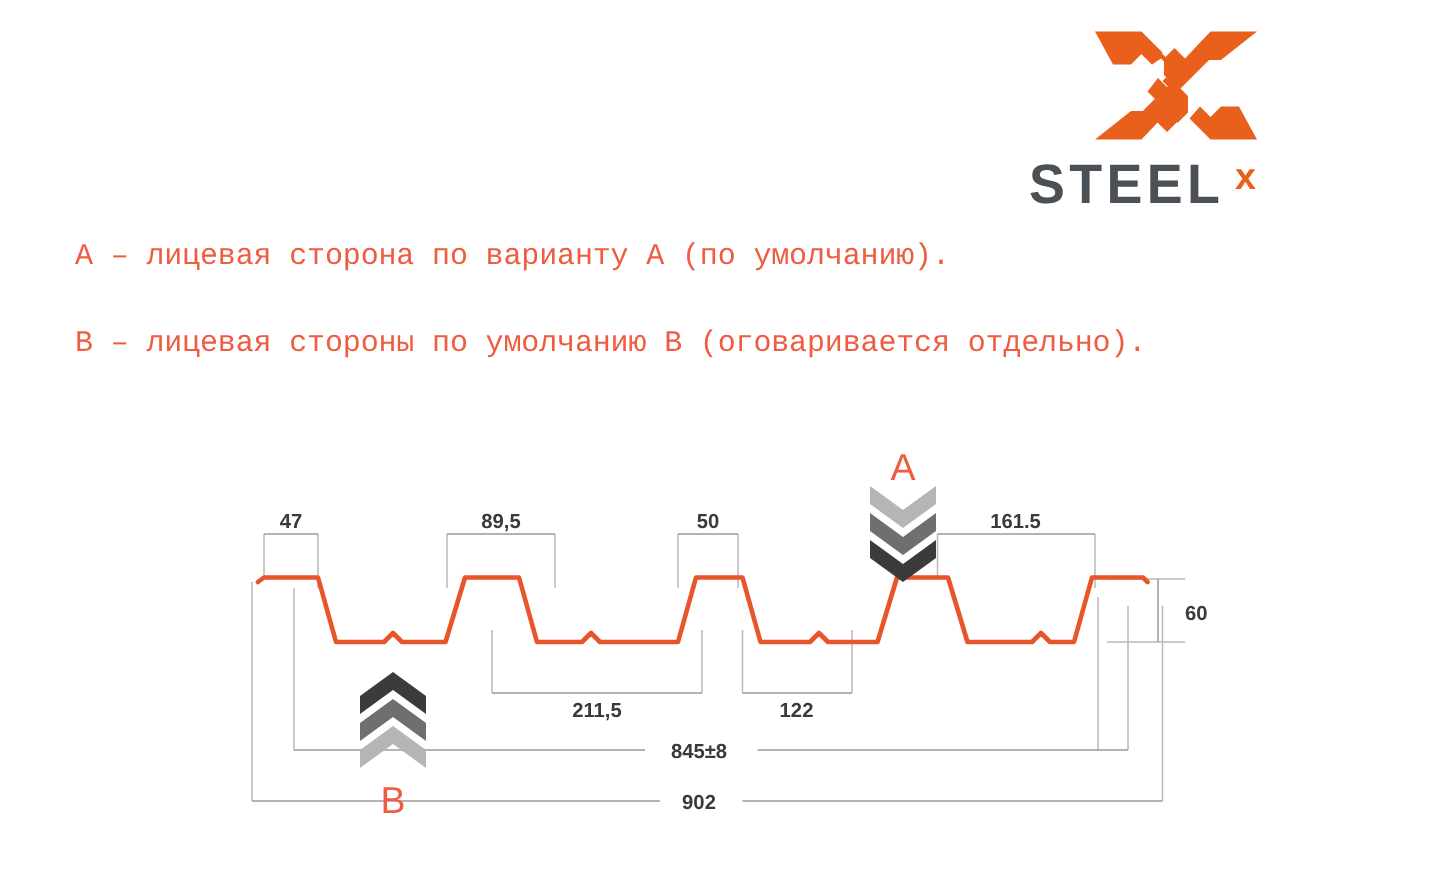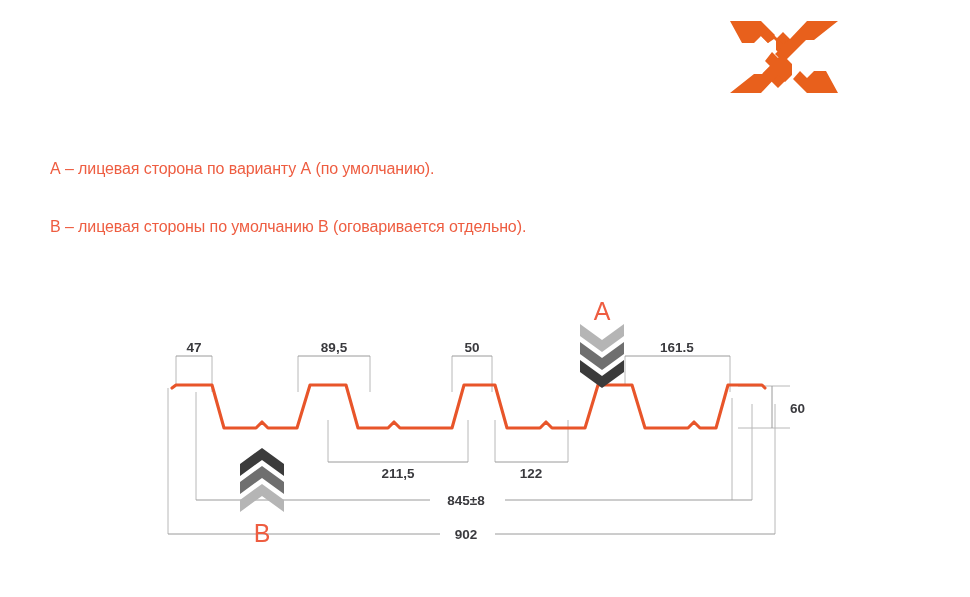--- a/index.html
+++ b/index.html
@@ -59,22 +59,22 @@
     top: -9px;
     left: 3px;
     display: inline-block;
   }
 
   
   .caption {
     position: absolute;
     left: 50px;
     color: #ee5d41;
-    font-family: Liberation Sans, sans-serif;
-    font-size: 16px;
+    font-family: Liberation Mono, monospace;
+    font-size: 20px;
     font-weight: 400;
     white-space: nowrap;
     letter-spacing: -0.1px;
   }
   .caption-a { top: 160px; }
   .caption-b { top: 218px; }
 
   
   #drawing {
     position: absolute;
@@ -108,20 +108,23 @@
         <path d="M110 3 L79 3 L62 21 L55 14 L48 21 L48 32 L58 42 L78 22 L86 22 Z"></path>
 
         <path d="M40 25 L33 18 L40 11 L55 26 L62 21 L70 29 L55 44 L47 36 L54 29 L46 21 Z"></path>
         <path d="M44 34 L52 42 L45 49 L58 62 L50 70 L35 55 L42 48 L37 43 Z"></path>
 
         <path d="M2 75 L33 75 L50 57 L57 64 L64 57 L64 46 L54 36 L34 56 L26 56 Z"></path>
 
         <path d="M110 75 L79 75 L65 61 L72 53 L79 60 L86 53 L98 53 Z"></path>
       </g>
     </svg>
+  </div>
+  <div class="logo-word">
+    <span class="logo-steel">STEEL</span><span class="logo-sup">x</span>
   </div>
 </div>
 
 <div class="caption caption-a">А – лицевая сторона по варианту А (по умолчанию).</div>
 <div class="caption caption-b">В – лицевая стороны по умолчанию В (оговаривается отдельно).</div>
 
 <svg id="drawing" viewBox="0 270 970 300" xmlns="http://www.w3.org/2000/svg">
 
   <g stroke="#b8b8b8" stroke-width="1" fill="none">
     <line x1="176" y1="356" x2="176" y2="386"></line>

